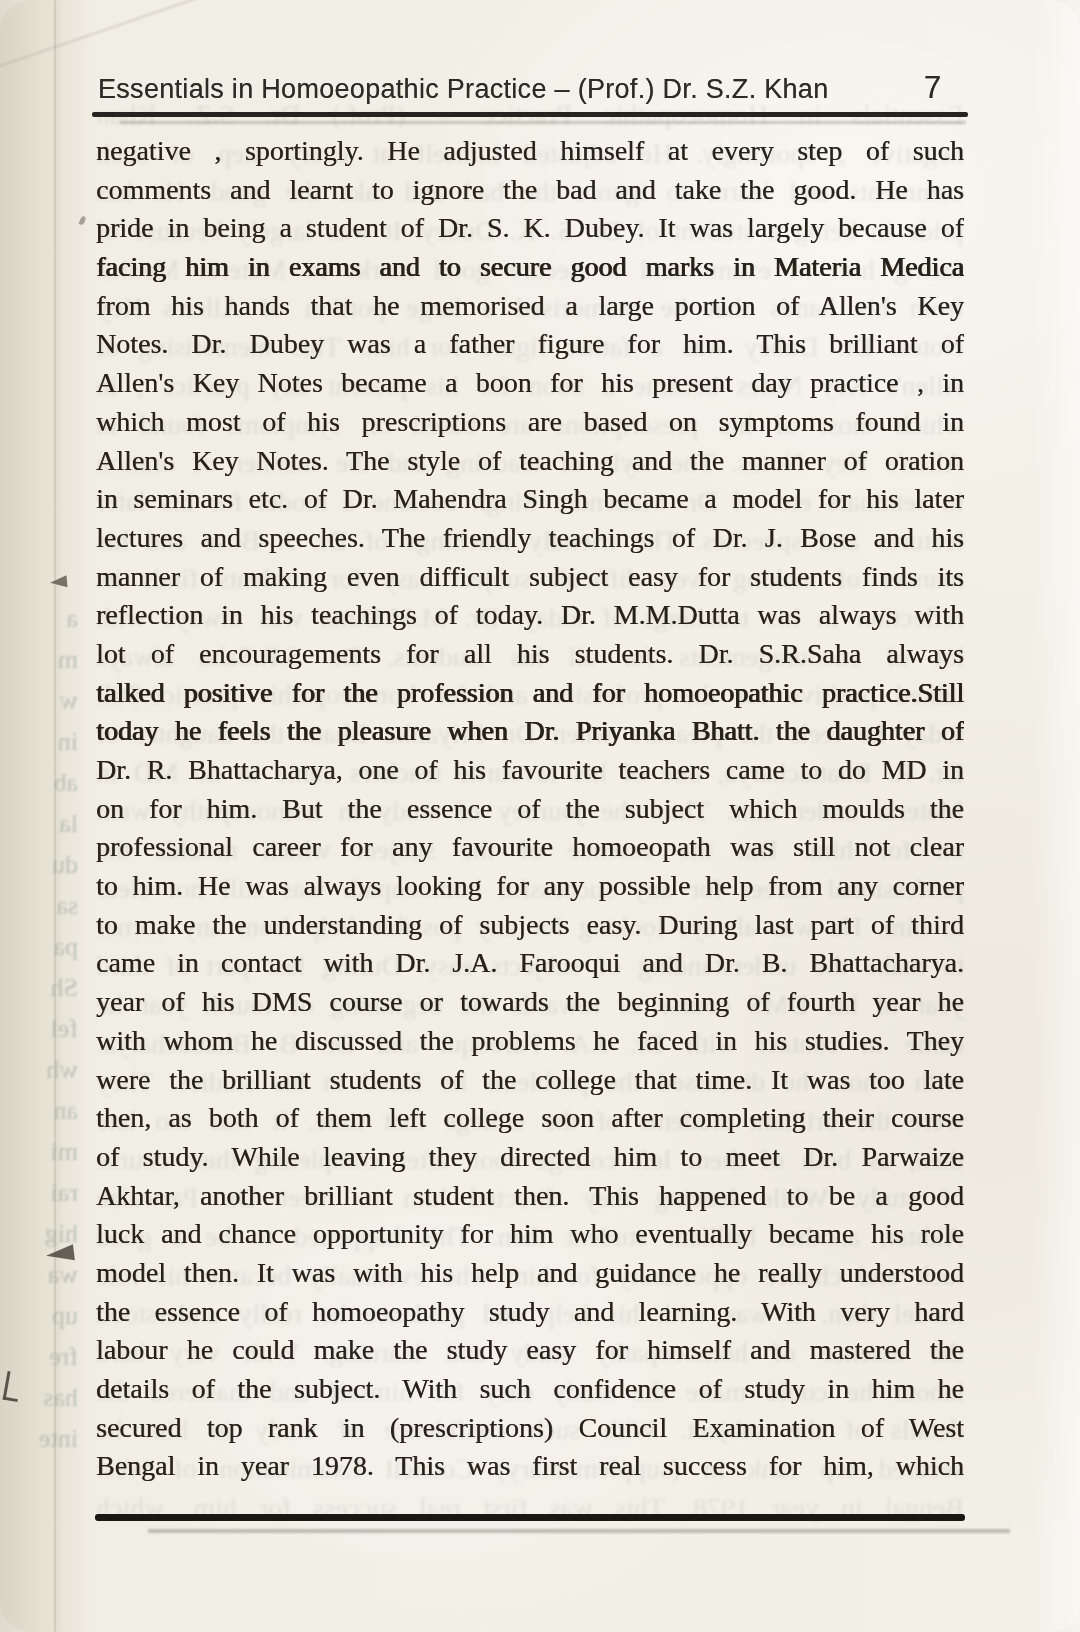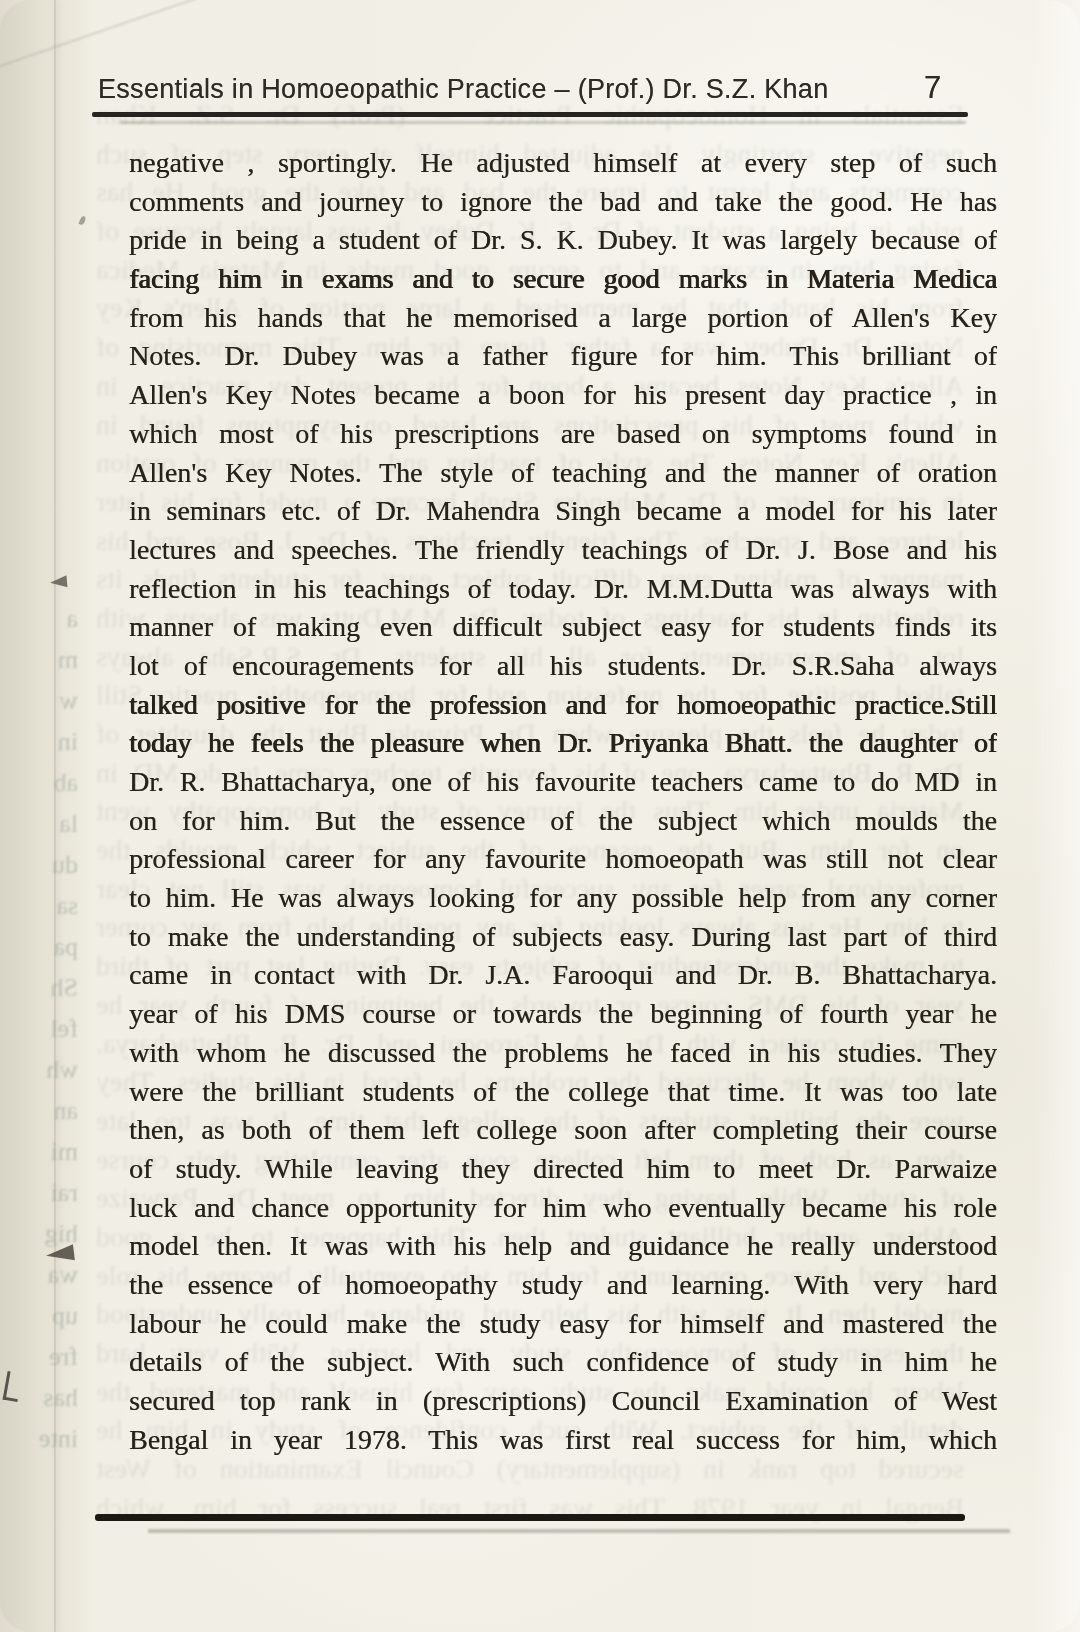--- a/index.html
+++ b/index.html
@@ -58,21 +58,21 @@
     position: absolute; left: 92px; top: 112px; width: 876px; height: 5px;
     background: #262420; border-radius: 2px;
   }
   .header-rule-echo {
     position: absolute; left: 120px; top: 121px; width: 846px; height: 3px;
     background: rgba(104,110,92,0.32); filter: blur(1px);
   }
 
   
   .body-lines {
-    position: absolute; left: 96px; top: 144px; width: 868px; margin-left: 33px;
+    position: absolute; left: 96px; top: 132px; width: 868px;
   }
   .line {
     font-size: 28px; line-height: 38.7px; height: 38.7px;
     color: #272219;
     text-align: justify; text-align-last: justify;
     word-spacing: 0.5px;
     overflow: hidden;
     text-shadow: 0.4px 0 0 rgba(39,34,25,0.70);
   }
   .line:nth-child(4), .line:nth-child(15), .line:nth-child(16) {
@@ -199,46 +199,47 @@
       <div class="ghost-line">Bengal in year 1978. This was first real success for him, which</div>
     </div>
 
   <div class="header-title">Essentials in Homoeopathic Practice – (Prof.) Dr. S.Z. Khan</div>
   <div class="page-number">7</div>
   <div class="header-rule"></div>
   <div class="header-rule-echo"></div>
 
   <div class="body-lines">
       <div class="line">negative , sportingly. He adjusted himself at every step of such</div>
-      <div class="line">comments and journey to ignore the bad and take the good. He has</div>
+      <div class="line">comments and learnt to ignore the bad and take the good. He has</div>
       <div class="line">pride in being a student of Dr. S. K. Dubey. It was largely because of</div>
       <div class="line">facing him in exams and to secure good marks in Materia Medica</div>
       <div class="line">from his hands that he memorised a large portion of Allen's Key</div>
       <div class="line">Notes. Dr. Dubey was a father figure for him. This brilliant of</div>
       <div class="line">Allen's Key Notes became a boon for his present day practice , in</div>
       <div class="line">which most of his prescriptions are based on symptoms found in</div>
       <div class="line">Allen's Key Notes. The style of teaching and the manner of oration</div>
       <div class="line">in seminars etc. of Dr. Mahendra Singh became a model for his later</div>
       <div class="line">lectures and speeches. The friendly teachings of Dr. J. Bose and his</div>
+      <div class="line">manner of making even difficult subject easy for students finds its</div>
       <div class="line">reflection in his teachings of today. Dr. M.M.Dutta was always with</div>
-      <div class="line">manner of making even difficult subject easy for students finds its</div>
       <div class="line">lot of encouragements for all his students. Dr. S.R.Saha always</div>
       <div class="line">talked positive for the profession and for homoeopathic practice.Still</div>
       <div class="line">today he feels the pleasure when Dr. Priyanka Bhatt. the daughter of</div>
       <div class="line">Dr. R. Bhattacharya, one of his favourite teachers came to do MD in</div>
       <div class="line">on for him. But the essence of the subject which moulds the</div>
       <div class="line">professional career for any favourite homoeopath was still not clear</div>
       <div class="line">to him. He was always looking for any possible help from any corner</div>
       <div class="line">to make the understanding of subjects easy. During last part of third</div>
       <div class="line">came in contact with Dr. J.A. Farooqui and Dr. B. Bhattacharya.</div>
       <div class="line">year of his DMS course or towards the beginning of fourth year he</div>
       <div class="line">with whom he discussed the problems he faced in his studies. They</div>
       <div class="line">were the brilliant students of the college that time. It was too late</div>
       <div class="line">then, as both of them left college soon after completing their course</div>
       <div class="line">of study. While leaving they directed him to meet Dr. Parwaize</div>
+      <div class="line">Akhtar, another brilliant student then. This happened to be a good</div>
       <div class="line">luck and chance opportunity for him who eventually became his role</div>
       <div class="line">model then. It was with his help and guidance he really understood</div>
       <div class="line">the essence of homoeopathy study and learning. With very hard</div>
       <div class="line">labour he could make the study easy for himself and mastered the</div>
       <div class="line">details of the subject. With such confidence of study in him he</div>
       <div class="line">secured top rank in (prescriptions) Council Examination of West</div>
       <div class="line">Bengal in year 1978. This was first real success for him, which</div>
     </div>
 
   <div class="bottom-rule"></div>

